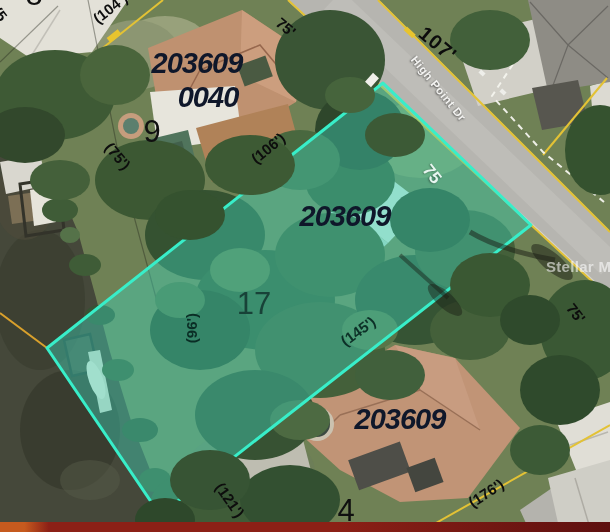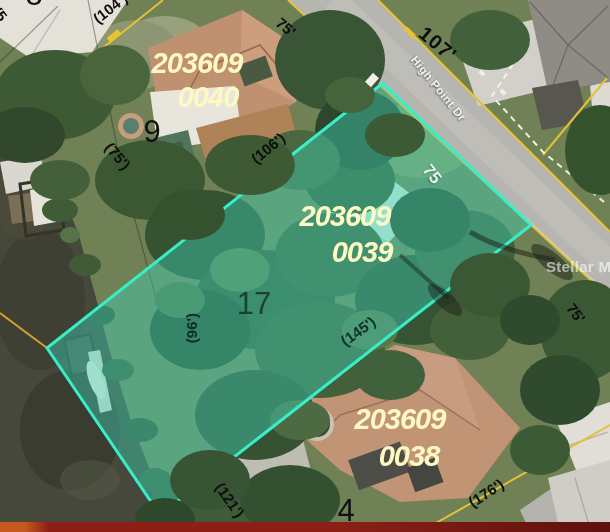--- a/index.html
+++ b/index.html
@@ -4,21 +4,21 @@
 <style>
   html,body{margin:0;padding:0;background:#222;}
   .stage{
     position:relative;width:610px;height:532px;overflow:hidden;
     font-family:"Liberation Sans",sans-serif;
     background:#6f8155;
   }
   .scene{position:absolute;left:0;top:0;width:610px;height:532px;display:block;}
   .labels{position:absolute;left:0;top:0;width:610px;height:532px;pointer-events:none;}
   .map-label{position:absolute;white-space:nowrap;transform-origin:center;line-height:1;}
-  .parcel-id{font-style:italic;font-weight:bold;font-size:29px;letter-spacing:-1px;color:#fef9c3;}
+  .parcel-id{font-style:italic;font-weight:bold;font-size:29px;letter-spacing:-1px;color:#0f172a;}
   .lot-num{font-weight:400;font-size:31px;color:#101010;}
   .lot-num-hl{color:rgba(16,48,42,0.8);}
   .dim{font-weight:bold;font-size:15px;color:#0d0d0d;}
   .dim-hl{color:rgba(6,36,30,0.9);}
   .dim-white{font-weight:bold;font-size:17px;color:rgba(240,252,248,0.95);text-shadow:0 1px 2px rgba(0,0,0,0.4);}
   .street{font-weight:bold;font-size:11.5px;letter-spacing:0.5px;color:#f3f3f1;text-shadow:0 1px 2px rgba(0,0,0,0.65);}
   .road-num{font-weight:bold;font-size:20px;letter-spacing:1px;color:#0c0c0c;}
   .watermark{font-weight:600;font-size:15px;letter-spacing:0.3px;color:var(--wm-color,rgba(255,255,255,0.58));}
   .bottom-bar{position:absolute;left:0;bottom:0;width:610px;height:10px;}
   .pline{stroke:var(--line-yellow,#e3c235);fill:none;}
@@ -187,25 +187,23 @@
       <span class="map-label dim" style="left: 286px; top: 27px; transform: translate(-50%, -50%) rotate(40deg);">75'</span>
       <span class="map-label road-num" style="left: 438px; top: 44px; transform: translate(-50%, -50%) rotate(40deg);">107'</span>
       <span class="map-label street" style="left: 438px; top: 89px; transform: translate(-50%, -50%) rotate(51deg);">High Point Dr</span>
       <span class="map-label parcel-id" style="left: 197px; top: 63px; transform: translate(-50%, -50%) rotate(0deg);">203609</span>
       <span class="map-label parcel-id" style="left: 208px; top: 97px; transform: translate(-50%, -50%) rotate(0deg); text-align: right;">0040</span>
       <span class="map-label lot-num" style="left: 152px; top: 131px; transform: translate(-50%, -50%) rotate(0deg);">9</span>
       <span class="map-label dim" style="left: 118px; top: 156px; transform: translate(-50%, -50%) rotate(50deg);">(75')</span>
       <span class="map-label dim" style="left: 268px; top: 148px; transform: translate(-50%, -50%) rotate(-39deg);">(106')</span>
       <span class="map-label dim-white" style="left: 432px; top: 174px; transform: translate(-50%, -50%) rotate(52deg);">75</span>
       <span class="map-label parcel-id" style="left: 345px; top: 216px; transform: translate(-50%, -50%) rotate(0deg);">203609</span>
-      <span class="map-label parcel-id" style="left: 362px; top: 252px; transform: translate(-50%, -50%) rotate(0deg);">0039</span>
       <span class="map-label lot-num lot-num-hl" style="left: 254px; top: 303px; transform: translate(-50%, -50%) rotate(0deg);">17</span>
       <span class="map-label dim dim-hl" style="left: 191px; top: 328px; transform: translate(-50%, -50%) rotate(-90deg);">(96')</span>
       <span class="map-label dim dim-hl" style="left: 358px; top: 331px; transform: translate(-50%, -50%) rotate(-36deg);">(145')</span>
       <span class="map-label watermark" style="left: 546px; top: 266px; transform: translate(0px, -50%) rotate(0deg);">Stellar MLS</span>
       <span class="map-label dim" style="left: 576px; top: 313px; transform: translate(-50%, -50%) rotate(52deg);">75'</span>
       <span class="map-label parcel-id" style="left: 400px; top: 419px; transform: translate(-50%, -50%) rotate(0deg);">203609</span>
-      <span class="map-label parcel-id" style="left: 409px; top: 456px; transform: translate(-50%, -50%) rotate(0deg);">0038</span>
       <span class="map-label lot-num" style="left: 346px; top: 510px; transform: translate(-50%, -50%) rotate(0deg);">4</span>
       <span class="map-label dim" style="left: 486px; top: 493px; transform: translate(-50%, -50%) rotate(-33deg);">(176')</span>
       <span class="map-label dim" style="left: 230px; top: 500px; transform: translate(-50%, -50%) rotate(55deg);">(121')</span>
     </div>
 </div>
 
 </body></html>

